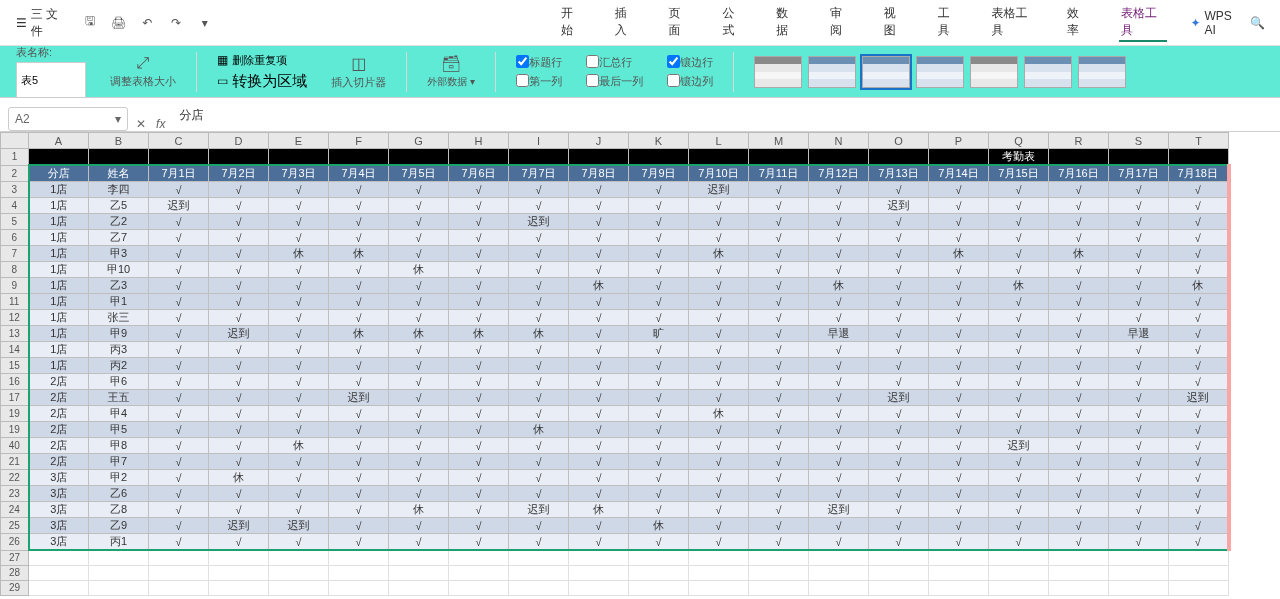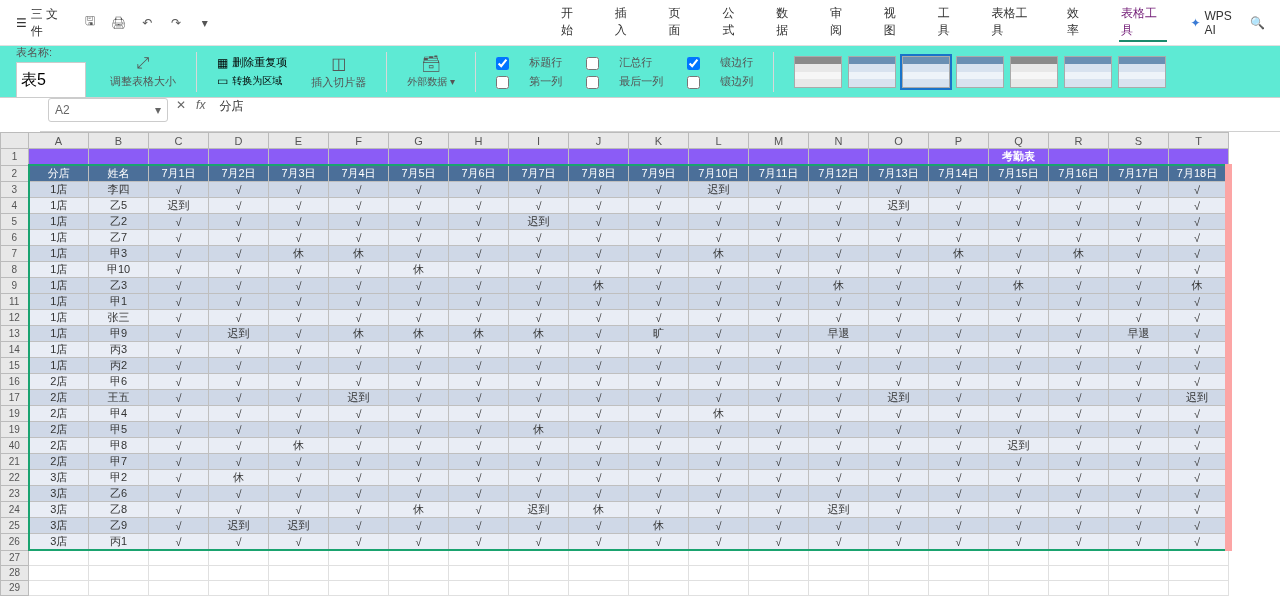--- a/index.html
+++ b/index.html
@@ -12,55 +12,55 @@
 .menu-tabs { margin-left:340px; display:flex; gap:28px; }
 .menu-tab { padding:1px 2px; color:#333; }
 .menu-tab.active { color:#701a75; border-bottom:2px solid #1a8a6b; }
 .wps-ai { margin-left:24px; color:#333; display:flex; align-items:center; gap:4px;}
 
 
 .ribbon { height:52px; display:flex; align-items:center; padding:4px 8px; border-bottom:1px solid #d0d0d0; background:#5eead4; gap:8px; }
 .ribbon-group { display:flex; flex-direction:column; align-items:center; gap:2px; padding:0 8px; font-size:11px; color:#555; }
 .divider { width:1px; height:40px; background:#d8d8d8; margin:0 4px; }
 .table-name-lbl { font-size:11px; color:#555; }
-.table-name-input { width:70px; height:36px; border:1px solid #ccc; padding:12px 4px; font-size:16px; }
-.chk-row { display:flex; align-items:flex-end; gap:20px; font-size:11px; color:#555; }
+.table-name-input { width:70px; height:36px; border:1px solid #ccc; padding:12px 4px; font-size:11px; }
+.chk-row { display:flex; align-items:flex-start; gap:0; font-size:11px; color:#555; }
 .chk-col { display:flex; flex-direction:column; gap:4px; padding:0 8px;}
 .style-gallery { display:flex; gap:6px; padding:0 8px; }
 .style-thumb { width:48px; height:32px; border:1px solid #aaa; display:flex; flex-direction:column; }
 .style-thumb.sel { outline:2px solid #1a73c9; }
 .sr { flex:1; display:flex; }
 .sc { flex:1; }
 .sh { background:#6a8fb3; }
 .sb1 { background:#d8e2ef; }
 .sb2 { background:#eef3f9; }
 .sg1 { background:#e8e8e8; }
 .sg2 { background:#f6f6f6; }
 .sgh { background:#8a8a8a;}
 
 
-.fbar { height:34px; display:flex; align-items:flex-start; border-bottom:1px solid #d0d0d0; padding:0 8px; gap:8px;margin-left:40px; }
+.fbar { height:34px; display:flex; align-items:flex-end; border-bottom:1px solid #d0d0d0; padding:0 8px; gap:8px; }
 .name-box { width:120px; height:24px; border:1px solid #ccc; border-radius:3px; display:flex; align-items:center; padding:0 6px; justify-content:space-between; color:#666; }
 .fx-icons { display:flex; gap:10px; color:#666; align-items:center; }
 .fx-input { flex:1; height:24px; padding:0 6px; color:#333; }
 
 
 .sheet-wrap { position:relative; overflow:auto; height:calc(100vh - 46px - 52px - 34px); }
 table.sheet { border-collapse:collapse; table-layout:fixed; }
 .corner { width:28px; height:16px; background:#e8e8e8; border:1px solid #bbb; position:sticky; top:0; left:0; z-index:3; }
 th.colhdr { height:16px; width:60px; background:#e8e8e8; border:1px solid #bbb; font-weight:400; color:#555; font-size:11px; position:sticky; top:0; z-index:2;}
 th.rowhdr { width:28px; background:#e8e8e8; border:1px solid #bbb; font-weight:400; color:#555; font-size:10px; text-align:center; position:sticky; left:0; z-index:1;}
 td.cell { width:60px; height:15px; border:1px solid #bfbfbf; text-align:center; font-size:11px; padding:0 2px; white-space:nowrap; }
-tr.merged-title td.cell { background:#8b5cf6; color:#fff; font-weight:700; }
+tr.merged-title td.cell { background:#000000; color:#fff; font-weight:400; }
 tr.header-row td.cell { background:#4b6f99; color:#fff; font-weight:500; }
 tr.band0 td.cell { background:#cfd8e7; color:#333; }
 tr.band1 td.cell { background:#e9edf5; color:#333; }
 tr.empty td.cell { background:#fff; border:1px solid #e0e0e0; }
 td.sel-left { border-left:2px solid #1aa36f; }
-td.sel-right { border-right:7px solid #fca5a5; }
+td.sel-right { border-right:4px solid #fca5a5; }
 tr.sel-top td.cell { border-top:2px solid #1aa36f; }
 tr.sel-bottom td.cell { border-bottom:2px solid #1aa36f; }
 </style>
 </head>
 <body>
 
 <div class="top-bar">
   <div class="file-btn">
       <span>☰</span>
       <span>三 文件</span>
@@ -102,21 +102,21 @@
     <span>调整表格大小</span>
   </div>
   <div class="divider"></div>
   <div style="display:flex; flex-direction:column; gap:4px; padding:0 8px;">
     <div style="display:flex; gap:4px; align-items:center;">
         <span>▦</span>
         <span style="font-size:11px">删除重复项</span>
       </div>
     <div style="display:flex; gap:4px; align-items:center;">
         <span>▭</span>
-        <span style="font-size:10px">转换为区域</span>
+        <span style="font-size:15px">转换为区域</span>
       </div>
   </div>
   <div class="ribbon-group">
     <span style="font-size:16px">◫</span>
     <span>插入切片器</span>
   </div>
   <div class="divider"></div>
   <div class="ribbon-group">
     <span style="font-size:16px">🗃</span>
     <span style="font-size:10px"><span>外部数据</span> ▾</span>

